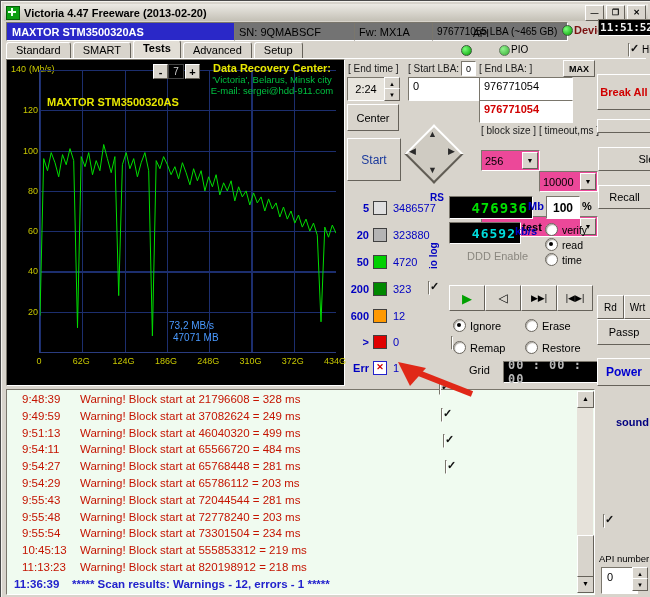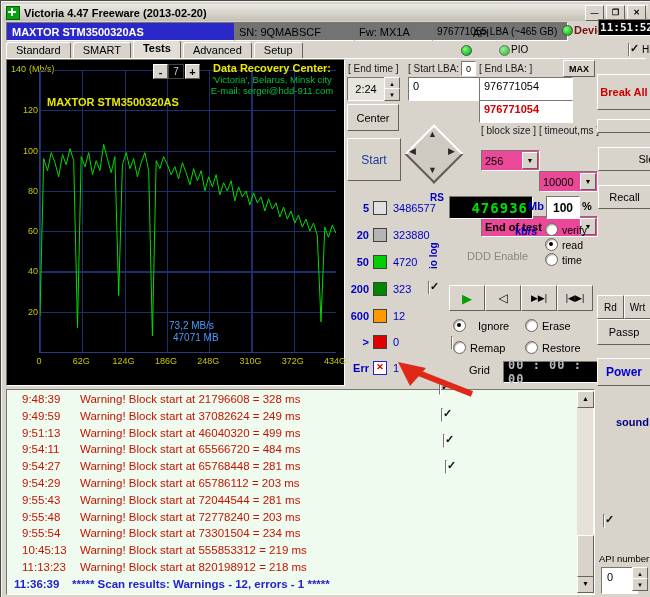--- a/index.html
+++ b/index.html
@@ -232,20 +232,21 @@
   
   <span class="abs blue" style="left:429px;top:191px;font-size:10px;">RS</span>
   <span class="abs cb s3 on" style="left:427px;top:206px;"></span>
   <span class="abs vtext" style="left:427px;top:222px;height:46px;">io log</span>
 
   
   <div class="abs lcd s3" style="left:448px;top:195px;width:74px;height:21px;color:#00e000;font-size:14px;">476936</div>
   <span class="abs blue" style="left:527px;top:199px;">Mb</span>
   <div class="abs s3 btnface" style="left:545px;top:195px;width:32px;height:21px;background:#fff;font-weight:bold;font-size:12px;">100</div>
   <span class="abs" style="left:581px;top:199px;font-weight:bold;">%</span>
+  <div class="abs lcd s3" style="left:448px;top:221px;width:62px;height:20px;color:#00dcdc;font-size:13px;">46592</div>
   <span class="abs blue" style="left:514px;top:224px;">kb/s</span>
 
   <div id="rw-radios">
       <div class="abs" style="left: 544px; top: 222px; display: flex; align-items: center;">
         <span class="radio"></span>
         <span style="margin-left: 4px; font-size: 10.5px;">verify</span>
       </div>
       <div class="abs" style="left: 544px; top: 237px; display: flex; align-items: flex-end;">
         <span class="radio on"></span>
         <span style="margin-left: 4px; font-size: 10.5px;">read</span>
@@ -260,21 +261,21 @@
   <span class="abs" style="left:466px;top:249px;color:#8a877f;">DDD Enable</span>
 
   <div class="abs r3 btnface" style="left:448px;top:284px;width:34px;height:24px;color:#00a000;font-size:13px;">▶</div>
   <div class="abs r3 btnface" style="left:484px;top:284px;width:34px;height:24px;font-size:12px;">◁</div>
   <div class="abs r3 btnface" style="left:520px;top:284px;width:34px;height:24px;font-size:9px;">▶▶|</div>
   <div class="abs r3 btnface" style="left:556px;top:284px;width:34px;height:24px;font-size:9px;">|◀▶|</div>
 
   <div id="mode-radios">
       <div class="abs" style="left: 452px; top: 318px; display: flex; align-items: center;">
         <span class="radio on"></span>
-        <span style="margin-left: 12px;">Ignore</span>
+        <span style="margin-left: 4px;">Ignore</span>
       </div>
       <div class="abs" style="left: 524px; top: 318px; display: flex; align-items: center;">
         <span class="radio"></span>
         <span style="margin-left: 4px;">Erase</span>
       </div>
       <div class="abs" style="left: 452px; top: 340px; display: flex; align-items: center;">
         <span class="radio"></span>
         <span style="margin-left: 4px;">Remap</span>
       </div>
       <div class="abs" style="left: 524px; top: 340px; display: flex; align-items: center;">

